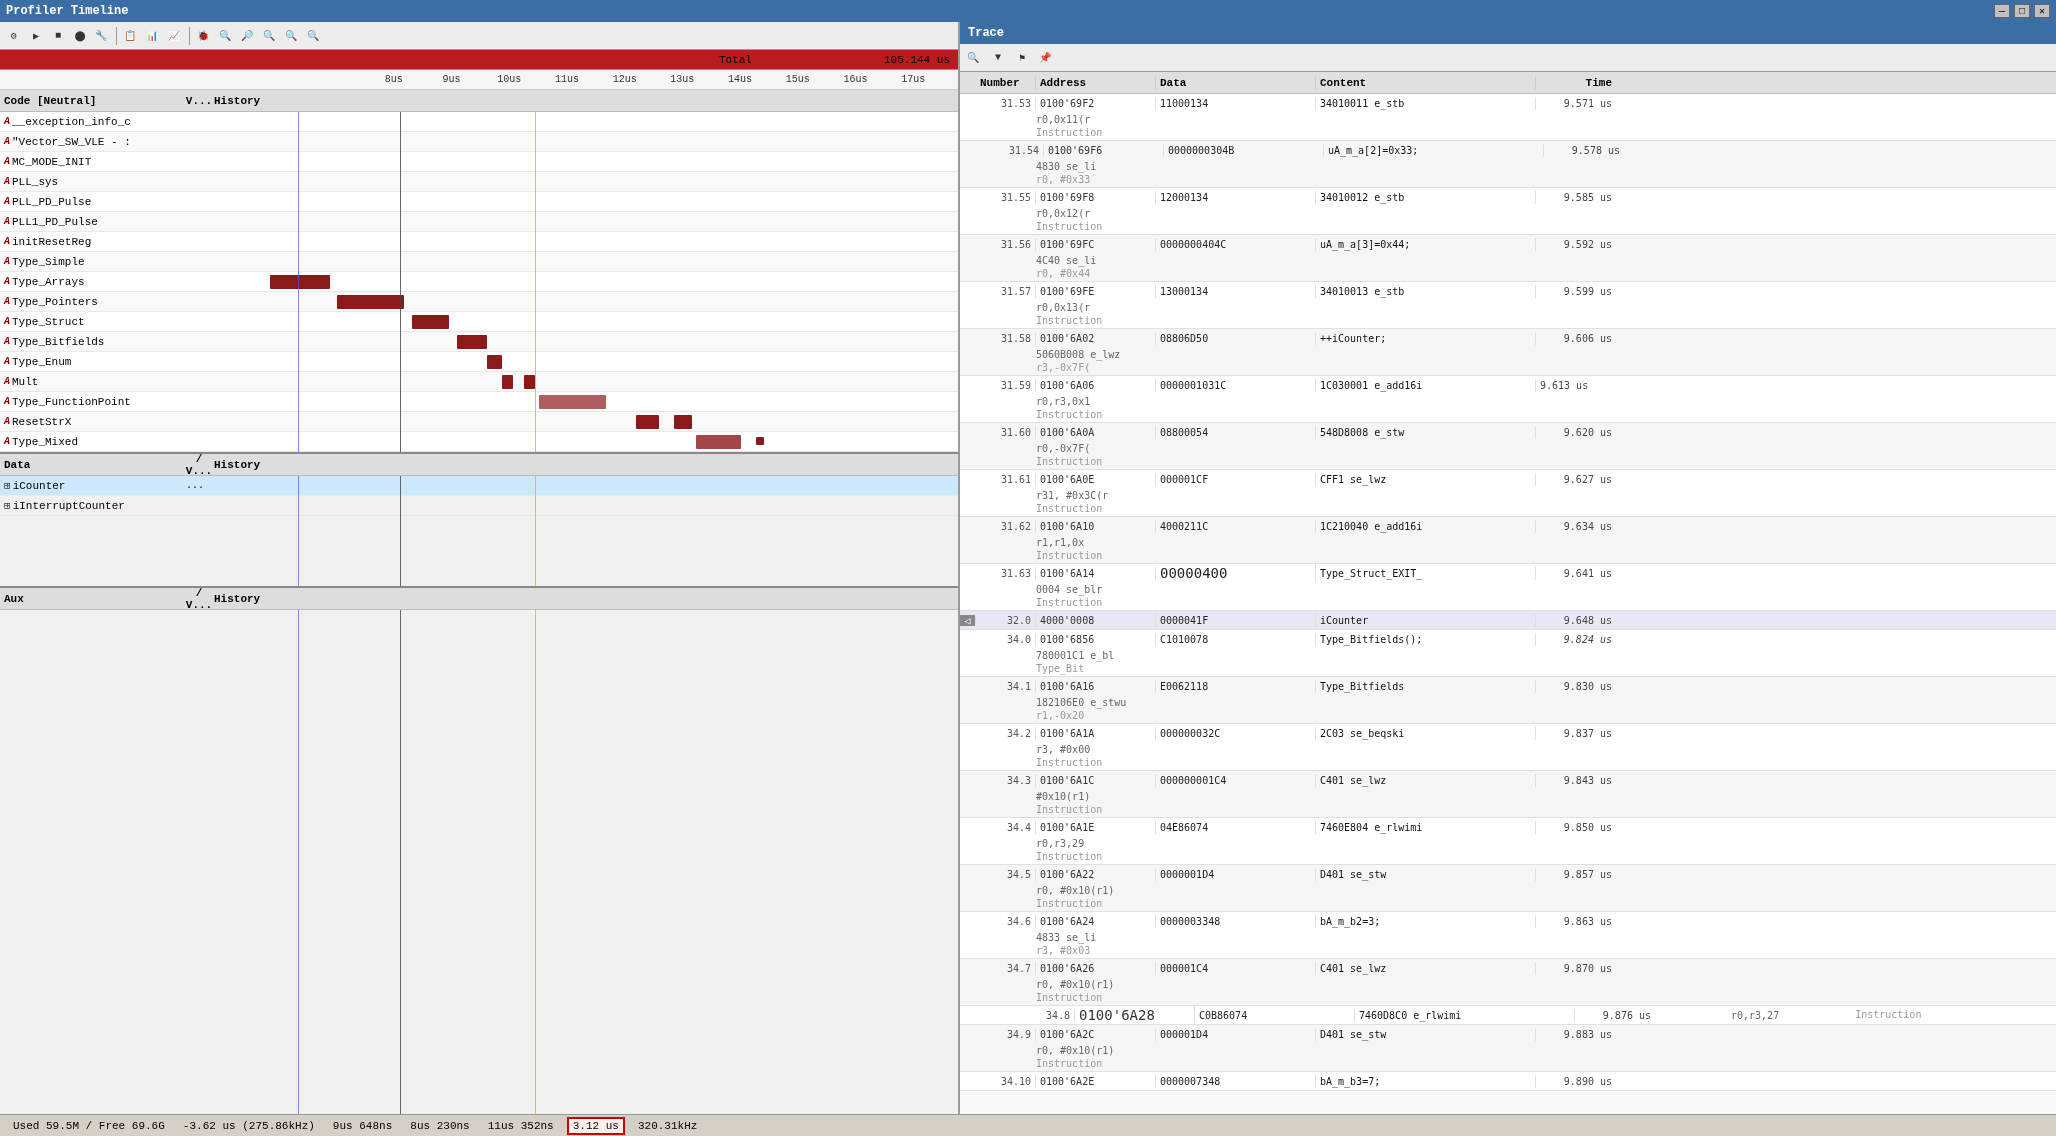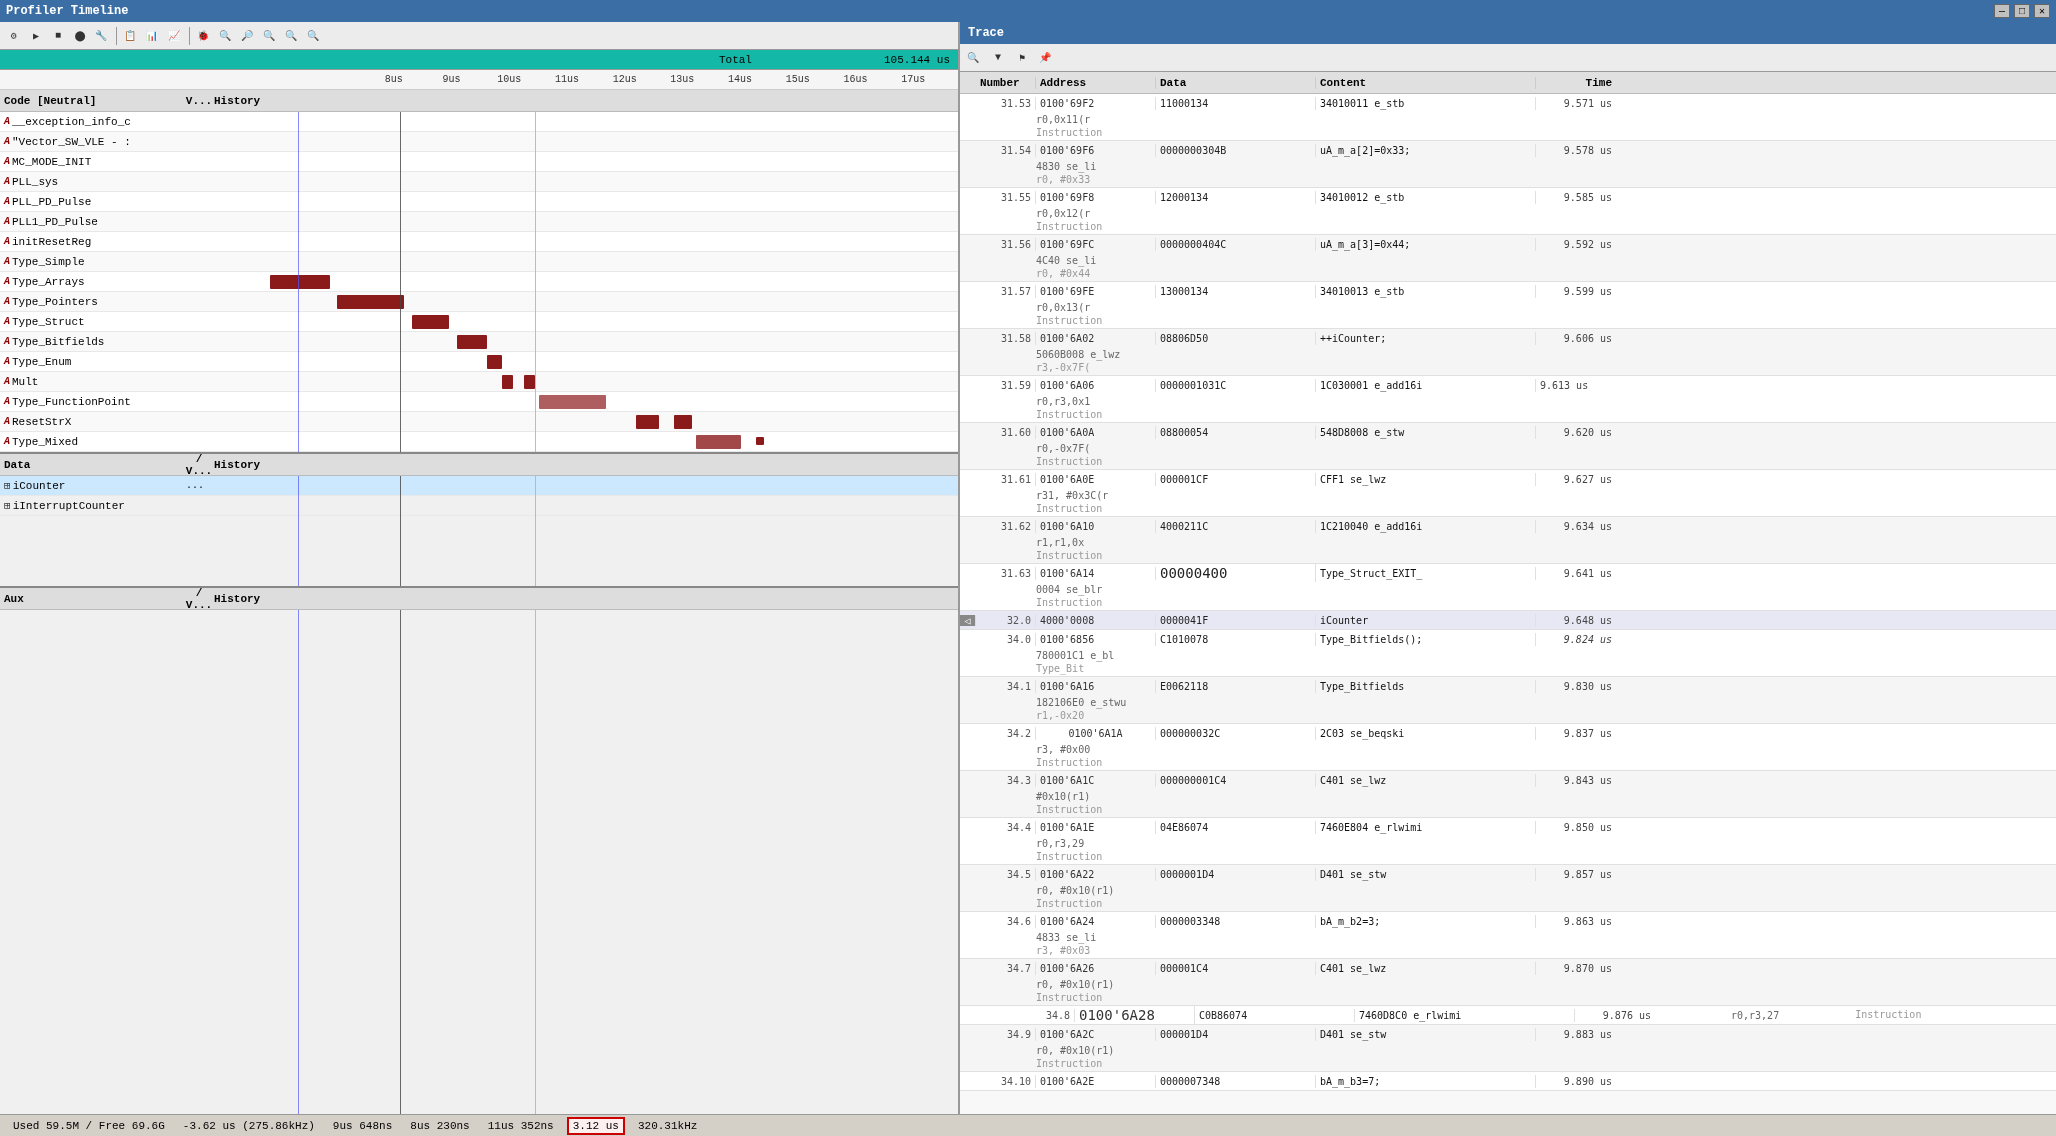--- a/index.html
+++ b/index.html
@@ -18,21 +18,21 @@
 
     
     .left-panel { display: flex; flex-direction: column; width: 960px; background: #f0f0f0; border-right: 2px solid #999; }
 
     
     .toolbar { background: #ececec; border-bottom: 1px solid #999; padding: 2px 4px; display: flex; align-items: center; gap: 2px; height: 28px; }
     .toolbar-btn { width: 20px; height: 20px; background: #ececec; border: 1px solid transparent; display: flex; align-items: center; justify-content: center; cursor: pointer; font-size: 10px; color: #333; }
     .toolbar-sep { width: 1px; height: 18px; background: #999; margin: 0 2px; }
 
     
-    .timeline-total { background: #14b8a6; border-bottom: 1px solid #999; display: flex; align-items: center; justify-content: flex-end; padding: 2px 8px; height: 20px; font-size: 11px; }
+    .timeline-total { background: #b91c1c; border-bottom: 1px solid #999; display: flex; align-items: center; justify-content: flex-end; padding: 2px 8px; height: 20px; font-size: 11px; }
 
     
     .time-ruler { background: #f5f5f5; border-bottom: 1px solid #ccc; display: flex; align-items: center; height: 20px; position: relative; }
     .time-ruler-labels { display: flex; flex: 1; padding-left: 180px; }
     .time-label { flex: 1; text-align: center; font-size: 10px; color: #333; }
 
     
     .code-section { display: flex; flex-direction: column; border-bottom: 2px solid #888; }
     .section-header { background: #ddd; border-bottom: 1px solid #bbb; display: flex; align-items: center; height: 22px; padding: 0 4px; font-size: 11px; font-weight: bold; }
     .section-header-label { width: 180px; }
@@ -402,21 +402,21 @@
               <div style="width: 60px; min-width: 60px; padding: 1px 4px; border-right: 1px solid rgb(224, 224, 224); color: rgb(85, 85, 85); text-align: right;">31.53</div>
               <div style="width: 120px; min-width: 120px; padding: 1px 4px; border-right: 1px solid rgb(224, 224, 224); color: rgb(51, 51, 51); font-size: 10px; overflow: hidden; white-space: nowrap;">0100'69F2</div>
               <div style="width: 160px; min-width: 160px; padding: 1px 4px; border-right: 1px solid rgb(224, 224, 224); color: rgb(34, 34, 34); font-size: 10px; overflow: hidden; white-space: nowrap;">11000134</div>
               <div style="width: 220px; min-width: 220px; padding: 1px 4px; border-right: 1px solid rgb(224, 224, 224); color: rgb(17, 17, 17); font-size: 10px; overflow: hidden;">34010011 e_stb</div>
               <div style="width: 80px; min-width: 80px; padding: 1px 4px; text-align: right; color: rgb(68, 68, 68); font-size: 10px;">9.571 us</div>
             </div>
             <div style="display: flex; padding-left: 76px; font-size: 10px; font-family: Consolas, monospace; color: rgb(102, 102, 102); min-height: 14px; align-items: center;">r0,0x11(r</div>
             <div style="display: flex; padding-left: 76px; font-size: 10px; font-family: Consolas, monospace; color: rgb(153, 153, 153); min-height: 14px; align-items: center; padding-bottom: 2px;">Instruction</div>
           </div>
           <div style="display: flex; flex-direction: column; border-bottom: 1px solid rgb(224, 224, 224); cursor: pointer; background: rgb(245, 245, 245);">
-            <div style="display: flex; min-height: 18px; align-items: center; font-size: 10px; font-family: Consolas, monospace;">
+            <div style="display: flex; min-height: 18px; align-items: center; font-size: 10px; font-family: Consolas, monospace; margin-left: 8px;">
               <div style="width: 16px; min-width: 16px; border-right: 1px solid rgb(221, 221, 221); display: flex; align-items: center; justify-content: center;"></div>
               <div style="width: 60px; min-width: 60px; padding: 1px 4px; border-right: 1px solid rgb(224, 224, 224); color: rgb(85, 85, 85); text-align: right;">31.54</div>
               <div style="width: 120px; min-width: 120px; padding: 1px 4px; border-right: 1px solid rgb(224, 224, 224); color: rgb(51, 51, 51); font-size: 10px; overflow: hidden; white-space: nowrap;">0100'69F6</div>
               <div style="width: 160px; min-width: 160px; padding: 1px 4px; border-right: 1px solid rgb(224, 224, 224); color: rgb(34, 34, 34); font-size: 10px; overflow: hidden; white-space: nowrap;">0000000304B</div>
               <div style="width: 220px; min-width: 220px; padding: 1px 4px; border-right: 1px solid rgb(224, 224, 224); color: rgb(17, 17, 17); font-size: 10px; overflow: hidden;">uA_m_a[2]=0x33;</div>
               <div style="width: 80px; min-width: 80px; padding: 1px 4px; text-align: right; color: rgb(68, 68, 68); font-size: 10px;">9.578 us</div>
             </div>
             <div style="display: flex; padding-left: 76px; font-size: 10px; font-family: Consolas, monospace; color: rgb(102, 102, 102); min-height: 14px; align-items: center;">4830 se_li</div>
             <div style="display: flex; padding-left: 76px; font-size: 10px; font-family: Consolas, monospace; color: rgb(153, 153, 153); min-height: 14px; align-items: center; padding-bottom: 2px;">r0, #0x33</div>
           </div>
@@ -559,21 +559,21 @@
               <div style="width: 220px; min-width: 220px; padding: 1px 4px; border-right: 1px solid rgb(224, 224, 224); color: rgb(17, 17, 17); font-size: 10px; overflow: hidden;">Type_Bitfields</div>
               <div style="width: 80px; min-width: 80px; padding: 1px 4px; text-align: right; color: rgb(68, 68, 68); font-size: 10px;">9.830 us</div>
             </div>
             <div style="display: flex; padding-left: 76px; font-size: 10px; font-family: Consolas, monospace; color: rgb(102, 102, 102); min-height: 14px; align-items: center;">182106E0 e_stwu</div>
             <div style="display: flex; padding-left: 76px; font-size: 10px; font-family: Consolas, monospace; color: rgb(153, 153, 153); min-height: 14px; align-items: center; padding-bottom: 2px;">r1,-0x20</div>
           </div>
           <div style="display: flex; flex-direction: column; border-bottom: 1px solid rgb(224, 224, 224); cursor: pointer; background: rgb(255, 255, 255);">
             <div style="display: flex; min-height: 18px; align-items: center; font-size: 10px; font-family: Consolas, monospace;">
               <div style="width: 16px; min-width: 16px; border-right: 1px solid rgb(221, 221, 221); display: flex; align-items: center; justify-content: center;"></div>
               <div style="width: 60px; min-width: 60px; padding: 1px 4px; border-right: 1px solid rgb(224, 224, 224); color: rgb(85, 85, 85); text-align: right;">34.2</div>
-              <div style="width: 120px; min-width: 120px; padding: 1px 4px; border-right: 1px solid rgb(224, 224, 224); color: rgb(51, 51, 51); font-size: 10px; overflow: hidden; white-space: nowrap; text-align: center;">0100'6A1A</div>
+              <div style="width: 120px; min-width: 120px; padding: 1px 4px; border-right: 1px solid rgb(224, 224, 224); color: rgb(51, 51, 51); font-size: 10px; overflow: hidden; white-space: nowrap;">0100'6A1A</div>
               <div style="width: 160px; min-width: 160px; padding: 1px 4px; border-right: 1px solid rgb(224, 224, 224); color: rgb(34, 34, 34); font-size: 10px; overflow: hidden; white-space: nowrap;">000000032C</div>
               <div style="width: 220px; min-width: 220px; padding: 1px 4px; border-right: 1px solid rgb(224, 224, 224); color: rgb(17, 17, 17); font-size: 10px; overflow: hidden;">2C03 se_beqski</div>
               <div style="width: 80px; min-width: 80px; padding: 1px 4px; text-align: right; color: rgb(68, 68, 68); font-size: 10px;">9.837 us</div>
             </div>
             <div style="display: flex; padding-left: 76px; font-size: 10px; font-family: Consolas, monospace; color: rgb(102, 102, 102); min-height: 14px; align-items: center;">r3, #0x00</div>
             <div style="display: flex; padding-left: 76px; font-size: 10px; font-family: Consolas, monospace; color: rgb(153, 153, 153); min-height: 14px; align-items: center; padding-bottom: 2px;">Instruction</div>
           </div>
           <div style="display: flex; flex-direction: column; border-bottom: 1px solid rgb(224, 224, 224); cursor: pointer; background: rgb(245, 245, 245);">
             <div style="display: flex; min-height: 18px; align-items: center; font-size: 10px; font-family: Consolas, monospace;">
               <div style="width: 16px; min-width: 16px; border-right: 1px solid rgb(221, 221, 221); display: flex; align-items: center; justify-content: center;"></div>

